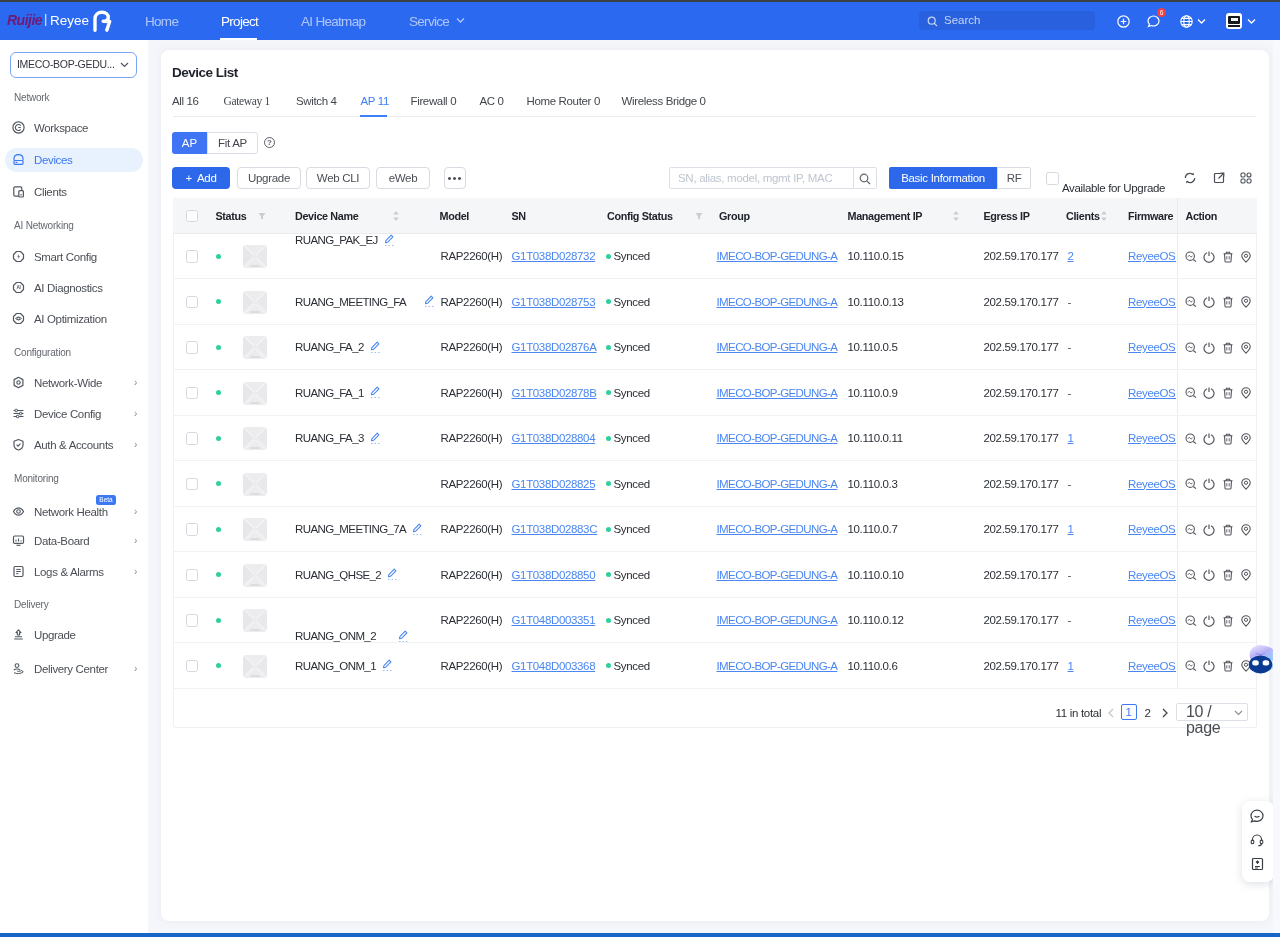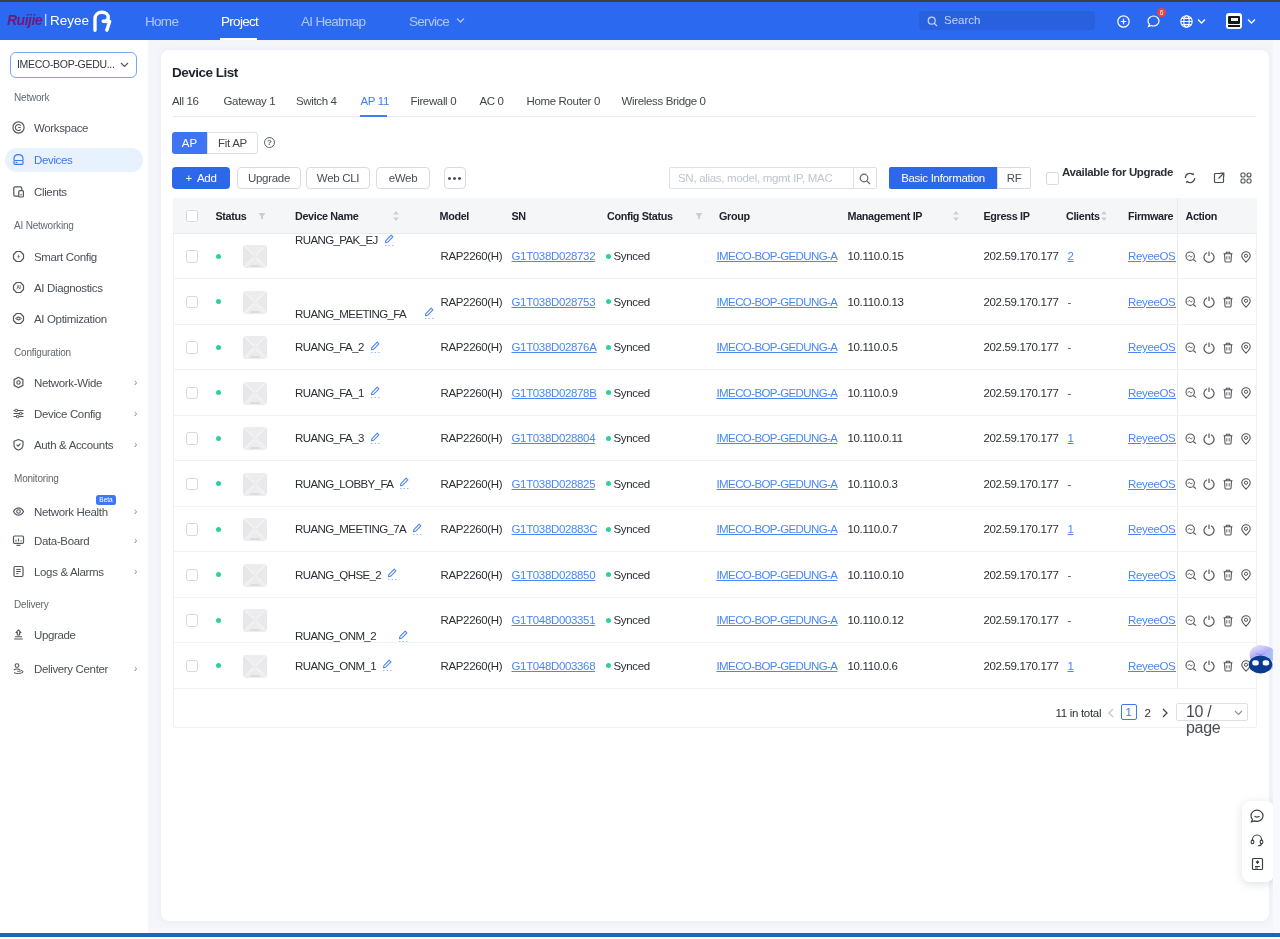--- a/index.html
+++ b/index.html
@@ -28,21 +28,21 @@
 .tab.on { color:#3e7ef7; }
 .tabline { left:173px; top:116px; width:1083px; height:1px; background:#eaecf0; }
 .underl { left:360px; top:114.5px; width:27px; height:2px; background:#3e7ef7; }
 .tgAP { left:172px; top:132px; width:35px; height:22px; background:#3f75f4; color:#fff; border-radius:3px 0 0 3px; font-size:11.5px; text-align:center; line-height:22px; }
 .tgFit { left:207px; top:132px; width:51px; height:22px; background:#fff; border:1px solid #dcdfe6; color:#43474d; border-radius:0 3px 3px 0; font-size:11.5px; text-align:center; line-height:21px; letter-spacing:-0.3px; }
 .btn { top:166.5px; height:22px; border:1px solid #d8dbe2; border-radius:4px; background:#fff; color:#4a4e55; font-size:11.5px; text-align:center; line-height:20px; letter-spacing:-0.3px; }
 .btnb { top:166.5px; height:22px; border-radius:4px; background:#2e68ea; color:#fff; font-size:11.5px; text-align:center; line-height:22px; letter-spacing:-0.3px; }
 .sinput { left:669px; top:166.5px; width:185px; height:22px; border:1px solid #dcdfe5; border-radius:2px 0 0 2px; font-size:11.5px; color:#bfc5cf; line-height:20px; padding-left:8px; letter-spacing:-0.3px; }
 .sbtn { left:854px; top:166.5px; width:23px; height:22px; border:1px solid #dcdfe5; border-left:none; border-radius:0 2px 2px 0; }
 .chk { width:12.5px; height:12.5px; border:1.4px solid #d4d8df; border-radius:2.5px; background:#fff; }
-.avufont { left:1062px; top:166px; font-size:11.5px; color:#2b2f36; letter-spacing:-0.35px;font-weight:bold; }
+.avufont { left:1062px; top:182px; font-size:11.5px; color:#2b2f36; letter-spacing:-0.35px; }
 
 #tablebox { left:173px; top:198px; width:1083.5px; height:529.5px; border:1px solid #eef0f3; border-radius:2px; }
 #thead { left:173px; top:198px; width:1083.5px; height:35.5px; background:#f5f6f8; border-bottom:1px solid #e9ebef; }
 .th { position:absolute; top:11.5px; font-size:10.8px; font-weight:bold; color:#20242b; letter-spacing:-0.35px; }
 .row { position:absolute; left:173px; width:1083.5px; height:45.5px; border-bottom:1px solid #f1f2f5; }
 .cell { position:absolute; font-size:11.5px; color:#2b2f36; letter-spacing:-0.35px; top:16.5px; }
 .lnk { color:#4a87f3;text-decoration:underline; }
 .dot { position:absolute; width:5px; height:5px; border-radius:50%; background:#30d09b; }
 .img { position:absolute; left:69.7px; top:11.5px; width:24px; height:23px; border-radius:4px; background:linear-gradient(135deg,#f0f0f1 0%,#e4e4e6 50%,#ededef 100%); overflow:hidden; }
 .vline { left:1177px; top:198px; width:1px; height:490.5px; background:#e9ebef; }
@@ -227,21 +227,21 @@
         <path d="M2 10.6 C4.5 12 8.5 12 11.2 10 L9.8 8.4 C8.5 9.4 6.5 9.6 5.2 9.2" stroke="#515761" stroke-width="1" fill="none"></path>
       </svg>
     <span class="txt">Delivery Center</span>
       <span class="chev">›</span>
   </div>
 </div>
 
 <div id="card-content">
   <div class="abs title">Device List</div>
   <div class="abs tab" style="left:172px;">All 16</div>
-  <div class="abs tab" style="left:223.5px;">Gateway 1</div>
+  <div class="abs tab" style="left:223.5px;font-family:Liberation Serif, serif;">Gateway 1</div>
   <div class="abs tab" style="left:296px;">Switch 4</div>
   <div class="abs tab on" style="left:360.5px;">AP 11</div>
   <div class="abs tab" style="left:410.5px;">Firewall 0</div>
   <div class="abs tab" style="left:479.5px;">AC 0</div>
   <div class="abs tab" style="left:526.5px;">Home Router 0</div>
   <div class="abs tab" style="left:621.5px;">Wireless Bridge 0</div>
   <div class="abs tabline"></div>
   <div class="abs underl"></div>
   <div class="abs tgAP">AP</div>
   <div class="abs tgFit">Fit AP</div>
@@ -363,21 +363,21 @@
   <div class="row" style="top:279.0px;">
     <div class="chk" style="position:absolute;left:12.5px;top:16.5px;"></div>
     <span class="dot" style="left:42.5px;top:20.3px;"></span>
     <div class="img"><svg width="24" height="23" viewBox="0 0 24 23">
             <rect x="0" y="0" width="24" height="23" rx="3.5" fill="#ececee"></rect>
             <path d="M0 0 L10.5 10.5 L0 21 Z" fill="#e7e7e9"></path>
             <path d="M24 0 L13.5 10.5 L24 21 Z" fill="#e9e9eb"></path>
             <path d="M2 1.5 L11 10 M22 1.5 L13 10 M2 21.5 L11 13 M22 21.5 L13 13" stroke="#f4f4f6" stroke-width="1.1"></path>
             <path d="M7.5 21 L16.5 21" stroke="#d8d8dc" stroke-width="1.3"></path>
           </svg></div>
-    <div style="position:absolute;left:122px;top:12px;height:45.5px;display:flex;align-items:center;gap:18px;">
+    <div style="position:absolute;left:122px;top:0;height:45.5px;display:flex;align-items:center;gap:18px;">
           <span class="cell" style="position:static;letter-spacing:-0.6px;">RUANG_MEETING_FA</span>
           <svg width="10" height="13" viewBox="0 0 10 13">
             <path d="M7.2 1.2 L8.9 2.9 L3.5 8.3 L1.5 8.7 L1.9 6.7 Z" stroke="#4a87f3" stroke-width="1.1" fill="none" stroke-linejoin="round"></path>
             <path d="M1 11.5 L3 11.5 M4.5 11.5 L6.5 11.5 M8 11.5 L9.5 11.5" stroke="#9bbdf8" stroke-width="1" stroke-dasharray="1.5 1.2"></path>
           </svg>
         </div>
     <span class="cell" style="left:267.5px;">RAP2260(H)</span>
     <span class="cell lnk" style="left:338.5px;">G1T038D028753</span>
     <span class="dot" style="left:433px;top:20.3px;"></span>
     <span class="cell" style="left:440.5px;">Synced</span>
@@ -543,27 +543,20 @@
   <div class="row" style="top:461.0px;">
     <div class="chk" style="position:absolute;left:12.5px;top:16.5px;"></div>
     <span class="dot" style="left:42.5px;top:20.3px;"></span>
     <div class="img"><svg width="24" height="23" viewBox="0 0 24 23">
             <rect x="0" y="0" width="24" height="23" rx="3.5" fill="#ececee"></rect>
             <path d="M0 0 L10.5 10.5 L0 21 Z" fill="#e7e7e9"></path>
             <path d="M24 0 L13.5 10.5 L24 21 Z" fill="#e9e9eb"></path>
             <path d="M2 1.5 L11 10 M22 1.5 L13 10 M2 21.5 L11 13 M22 21.5 L13 13" stroke="#f4f4f6" stroke-width="1.1"></path>
             <path d="M7.5 21 L16.5 21" stroke="#d8d8dc" stroke-width="1.3"></path>
           </svg></div>
-    <div style="position:absolute;left:122px;top:0;height:45.5px;display:flex;align-items:center;gap:6px;">
-          <span class="cell" style="position:static;letter-spacing:-0.6px;">RUANG_LOBBY_FA</span>
-          <svg width="10" height="13" viewBox="0 0 10 13">
-            <path d="M7.2 1.2 L8.9 2.9 L3.5 8.3 L1.5 8.7 L1.9 6.7 Z" stroke="#4a87f3" stroke-width="1.1" fill="none" stroke-linejoin="round"></path>
-            <path d="M1 11.5 L3 11.5 M4.5 11.5 L6.5 11.5 M8 11.5 L9.5 11.5" stroke="#9bbdf8" stroke-width="1" stroke-dasharray="1.5 1.2"></path>
-          </svg>
-        </div>
     <span class="cell" style="left:267.5px;">RAP2260(H)</span>
     <span class="cell lnk" style="left:338.5px;">G1T038D028825</span>
     <span class="dot" style="left:433px;top:20.3px;"></span>
     <span class="cell" style="left:440.5px;">Synced</span>
     <span class="cell lnk" style="left:543.5px;letter-spacing:-0.6px;">IMECO-BOP-GEDUNG-A</span>
     <span class="cell" style="left:674.5px;">10.110.0.3</span>
     <span class="cell" style="left:810.5px;">202.59.170.177</span>
     <span class="cell" style="left:894.5px;color:#4a4e55;">-</span>
     <span class="cell lnk" style="left:955px;width:48px;overflow:hidden;white-space:nowrap;">ReyeeOS 1</span>
     <svg class="acticon" style="left:1012.3px;" width="12" height="12" viewBox="0 0 12 12">

